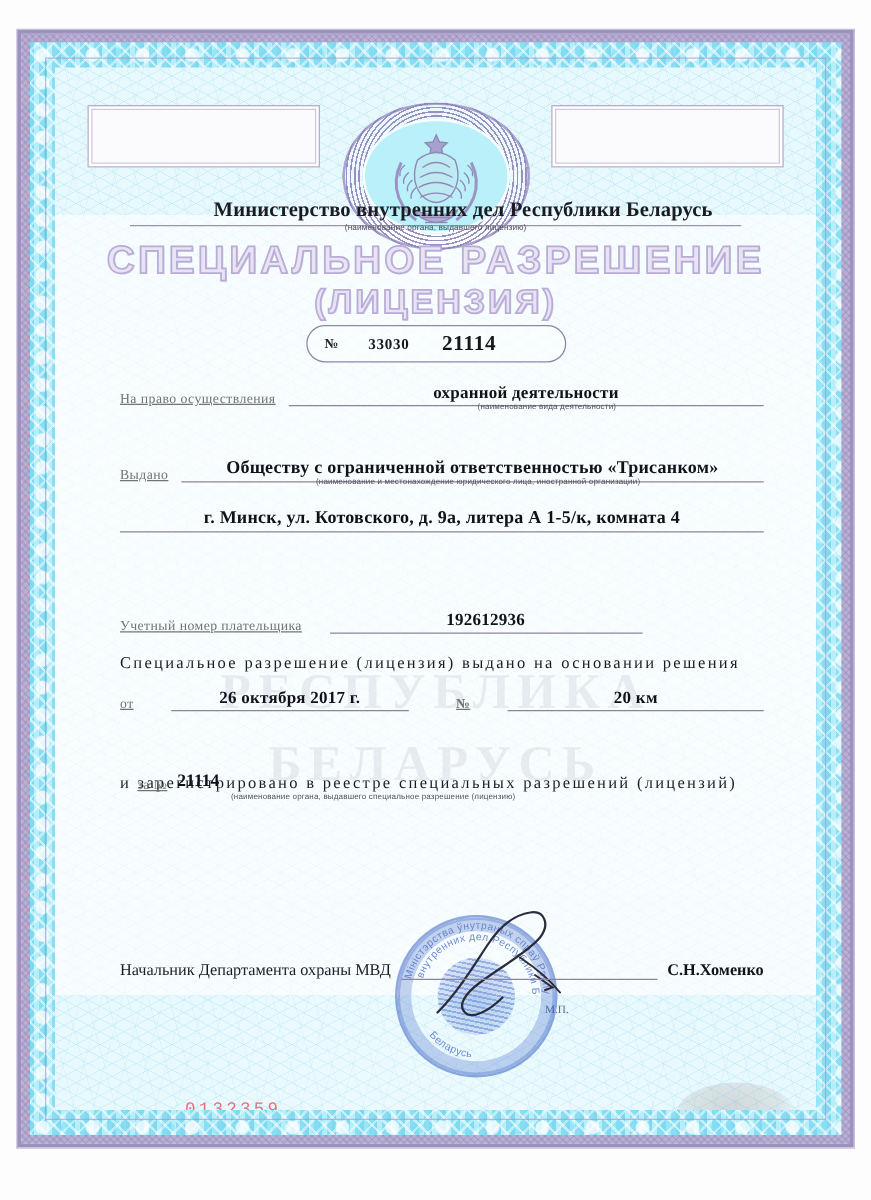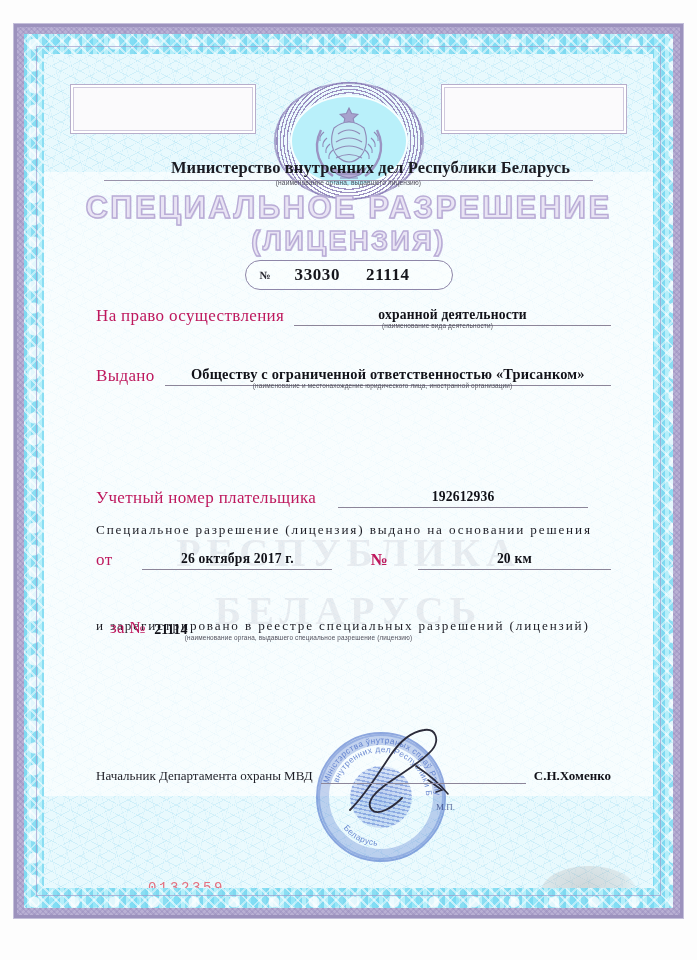--- a/index.html
+++ b/index.html
@@ -154,26 +154,26 @@
   
   .numcap{
     position:absolute;left:50%;top:206px;transform:translateX(-50%);
     width:208px;height:30px;border-radius:16px;
     border:1.4px solid #8e86a8;
     display:flex;align-items:center;
     box-sizing:border-box;
     background:rgba(255,255,255,.35);
   }
   .numcap .lbl{font-size:11px;color:#2a2a33;margin-left:14px;font-weight:700;}
-  .numcap .n1{font-size:17px;font-weight:700;color:#16161c;margin-left:24px;letter-spacing:.6px;}
+  .numcap .n1{font-size:12px;font-weight:700;color:#16161c;margin-left:24px;letter-spacing:.6px;}
   .numcap .n2{font-size:17px;font-weight:700;color:#16161c;margin-left:26px;letter-spacing:.6px;}
 
   
   .row{position:absolute;left:52px;right:42px;display:flex;align-items:flex-end;}
-  .lab{font-size:17px;color:#be185d;white-space:nowrap;letter-spacing:.35px;}
+  .lab{font-size:11px;color:#737373;white-space:nowrap;letter-spacing:.35px;text-decoration:underline;}
   .val{
     flex:1;text-align:center;font-weight:700;font-size:13.6px;color:#111118;
     border-bottom:1px solid #8c8599;padding-bottom:2px;margin-left:10px;
     letter-spacing:.2px;
   }
   .val.big{font-size:14.4px;}
   .cap{
     position:absolute;left:52px;right:42px;text-align:center;
     font-size:6.4px;color:#50505c;letter-spacing:.15px;
     font-family:"Liberation Sans",sans-serif;
@@ -298,20 +298,23 @@
       <span class="val">охранной деятельности</span>
     </div>
     <div class="cap" style="top:268px;left:220px;right:42px;">(наименование вида деятельности)</div>
 
     <div class="row" style="top:312px;">
       <span class="lab">Выдано</span>
       <span class="val big">Обществу с ограниченной ответственностью «Трисанком»</span>
     </div>
     <div class="cap" style="top:328px;left:110px;right:42px;">(наименование и местонахождение юридического лица, иностранной организации)</div>
 
+    <div class="row" style="top:352px;">
+      <span class="val big" style="margin-left:0;">г. Минск,  ул. Котовского, д. 9а, литера А 1-5/к, комната 4</span>
+    </div>
 
     <div class="row" style="top:434px;">
       <span class="lab">Учетный номер плательщика</span>
       <span class="val" style="flex:0 0 250px;margin-left:22px;">192612936</span>
       <span style="flex:1;"></span>
     </div>
 
     <div class="plainline" style="top:468px;">Специальное разрешение (лицензия) выдано на основании решения</div>
 
     <div class="row" style="top:496px;gap:20px;">

